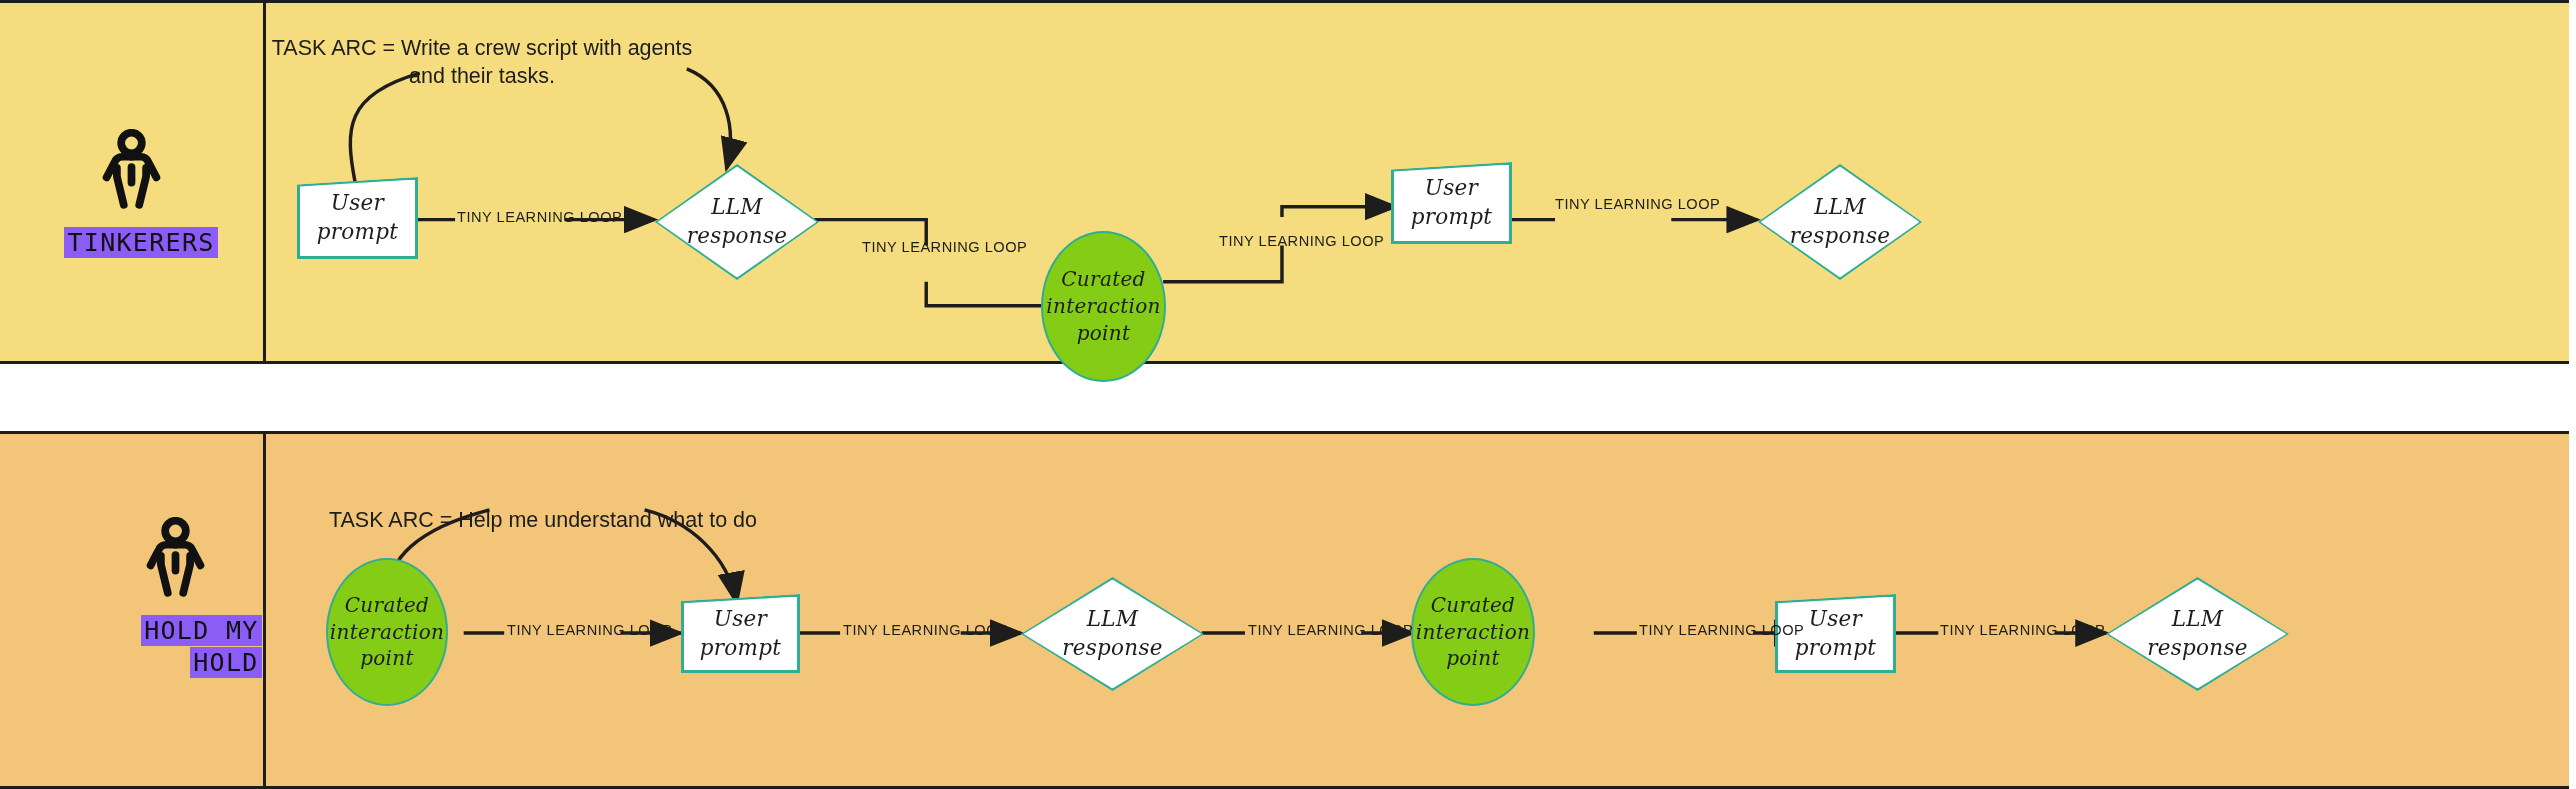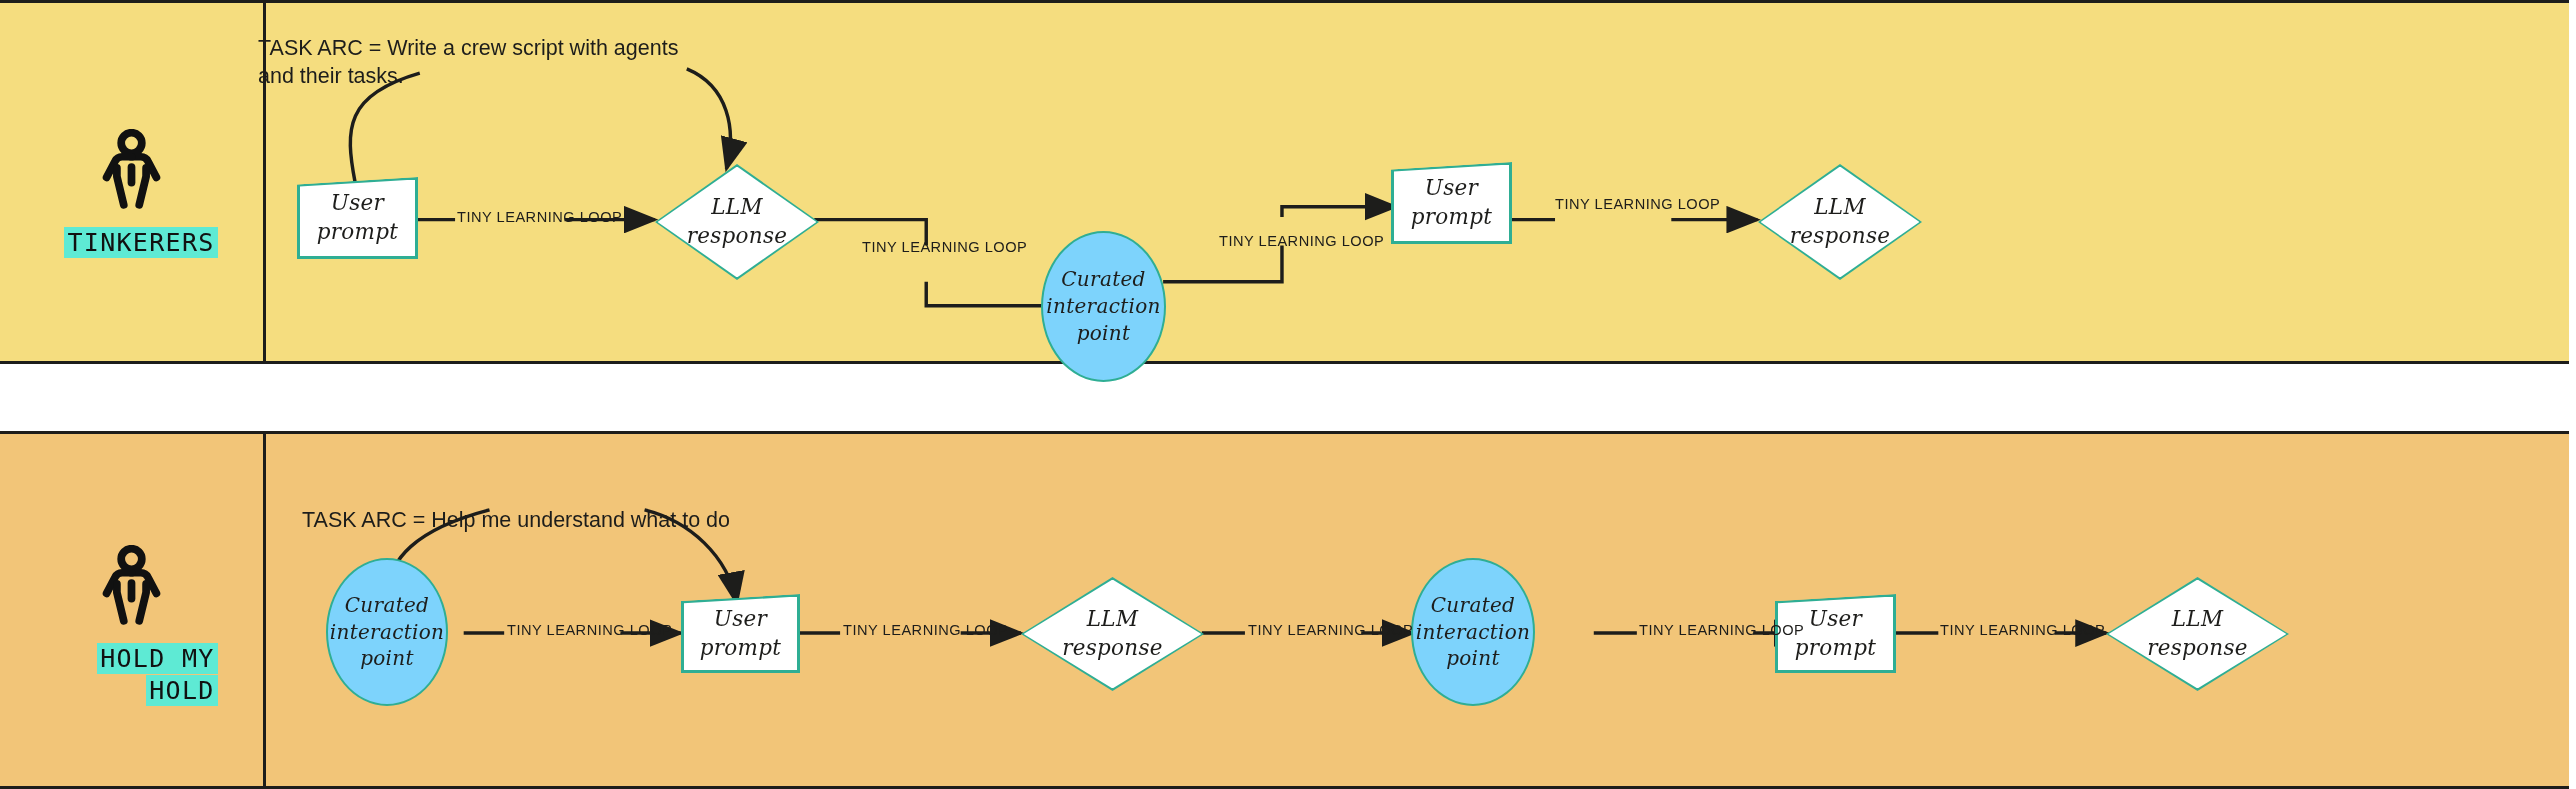--- a/index.html
+++ b/index.html
@@ -10,30 +10,30 @@
   .lane-top{top:0;width:2569px;height:364px;background:#f5dd7f;}
   .lane-bottom{top:431px;width:2569px;height:358px;background:#f2c578;}
   .lane-gap{position:absolute;left:0;top:364px;width:2569px;height:67px;background:#ffffff;}
 
   .lane-divider{position:absolute;width:3.4px;background:#1d1d1b;left:263px;}
   .div-top{top:0;height:364px;}
   .div-bottom{top:431px;height:358px;}
 
   .persona{position:absolute;left:0;width:263px;text-align:center;}
   .persona-top{top:129px;}
-  .persona-bottom{top:545px;}
+  .persona-bottom{top:517px;margin-left:44px;}
   .persona-icon{display:block;margin:0 auto;}
   .persona-label{margin-top:12px;font-family:"DejaVu Sans Mono","Liberation Mono",monospace;font-size:25px;letter-spacing:1.3px;color:#111111;line-height:1.28;text-align:right;padding-right:45px;}
-  .persona-label span{background:#5eead4;padding:0.9px 3.4px;}
-
-  .task-arc{position:absolute;font-size:21.5px;color:#1d1d1b;line-height:1.32;white-space:pre-line;}
+  .persona-label span{background:#8b5cf6;padding:0.9px 3.4px;}
+
+  .task-arc{position:absolute;font-size:21.5px;color:#1d1d1b;line-height:1.32;text-align:center;white-space:pre-line;}
   .arc-top{left:258px;top:34px;width:448px;}
   .arc-bottom{left:302px;top:478px;width:482px;margin-top:28px;}
 
-  .node{position:absolute;background:#7dd3fc;border:2.6px solid #2fae94;box-sizing:border-box;display:flex;align-items:center;justify-content:center;text-align:center;}
+  .node{position:absolute;background:#84cc16;border:2.6px solid #2fae94;box-sizing:border-box;display:flex;align-items:center;justify-content:center;text-align:center;}
   .node-label{font-family:"DejaVu Serif",serif;font-style:italic;font-size:21.5px;color:#1d1d1b;line-height:1.34;letter-spacing:0.3px;}
   .node-label.small{font-size:20px;}
 
   .box{}
   .box.skew{clip-path:polygon(0% 9%, 100% 0%, 100% 100%, 0% 100%);border:none;background:transparent;}
   .box.skew .inner{position:absolute;inset:0;clip-path:polygon(0% 9%, 100% 0%, 100% 100%, 0% 100%);background:#2fae94;}
   .box.skew .inner2{position:absolute;left:2.6px;right:2.6px;top:2.6px;bottom:2.6px;clip-path:polygon(0% 9%, 100% 0%, 100% 100%, 0% 100%);background:#ffffff;}
   .box.skew .txt{position:relative;z-index:3;width:100%;}
 
   .diamond{border:none;background:transparent;}

